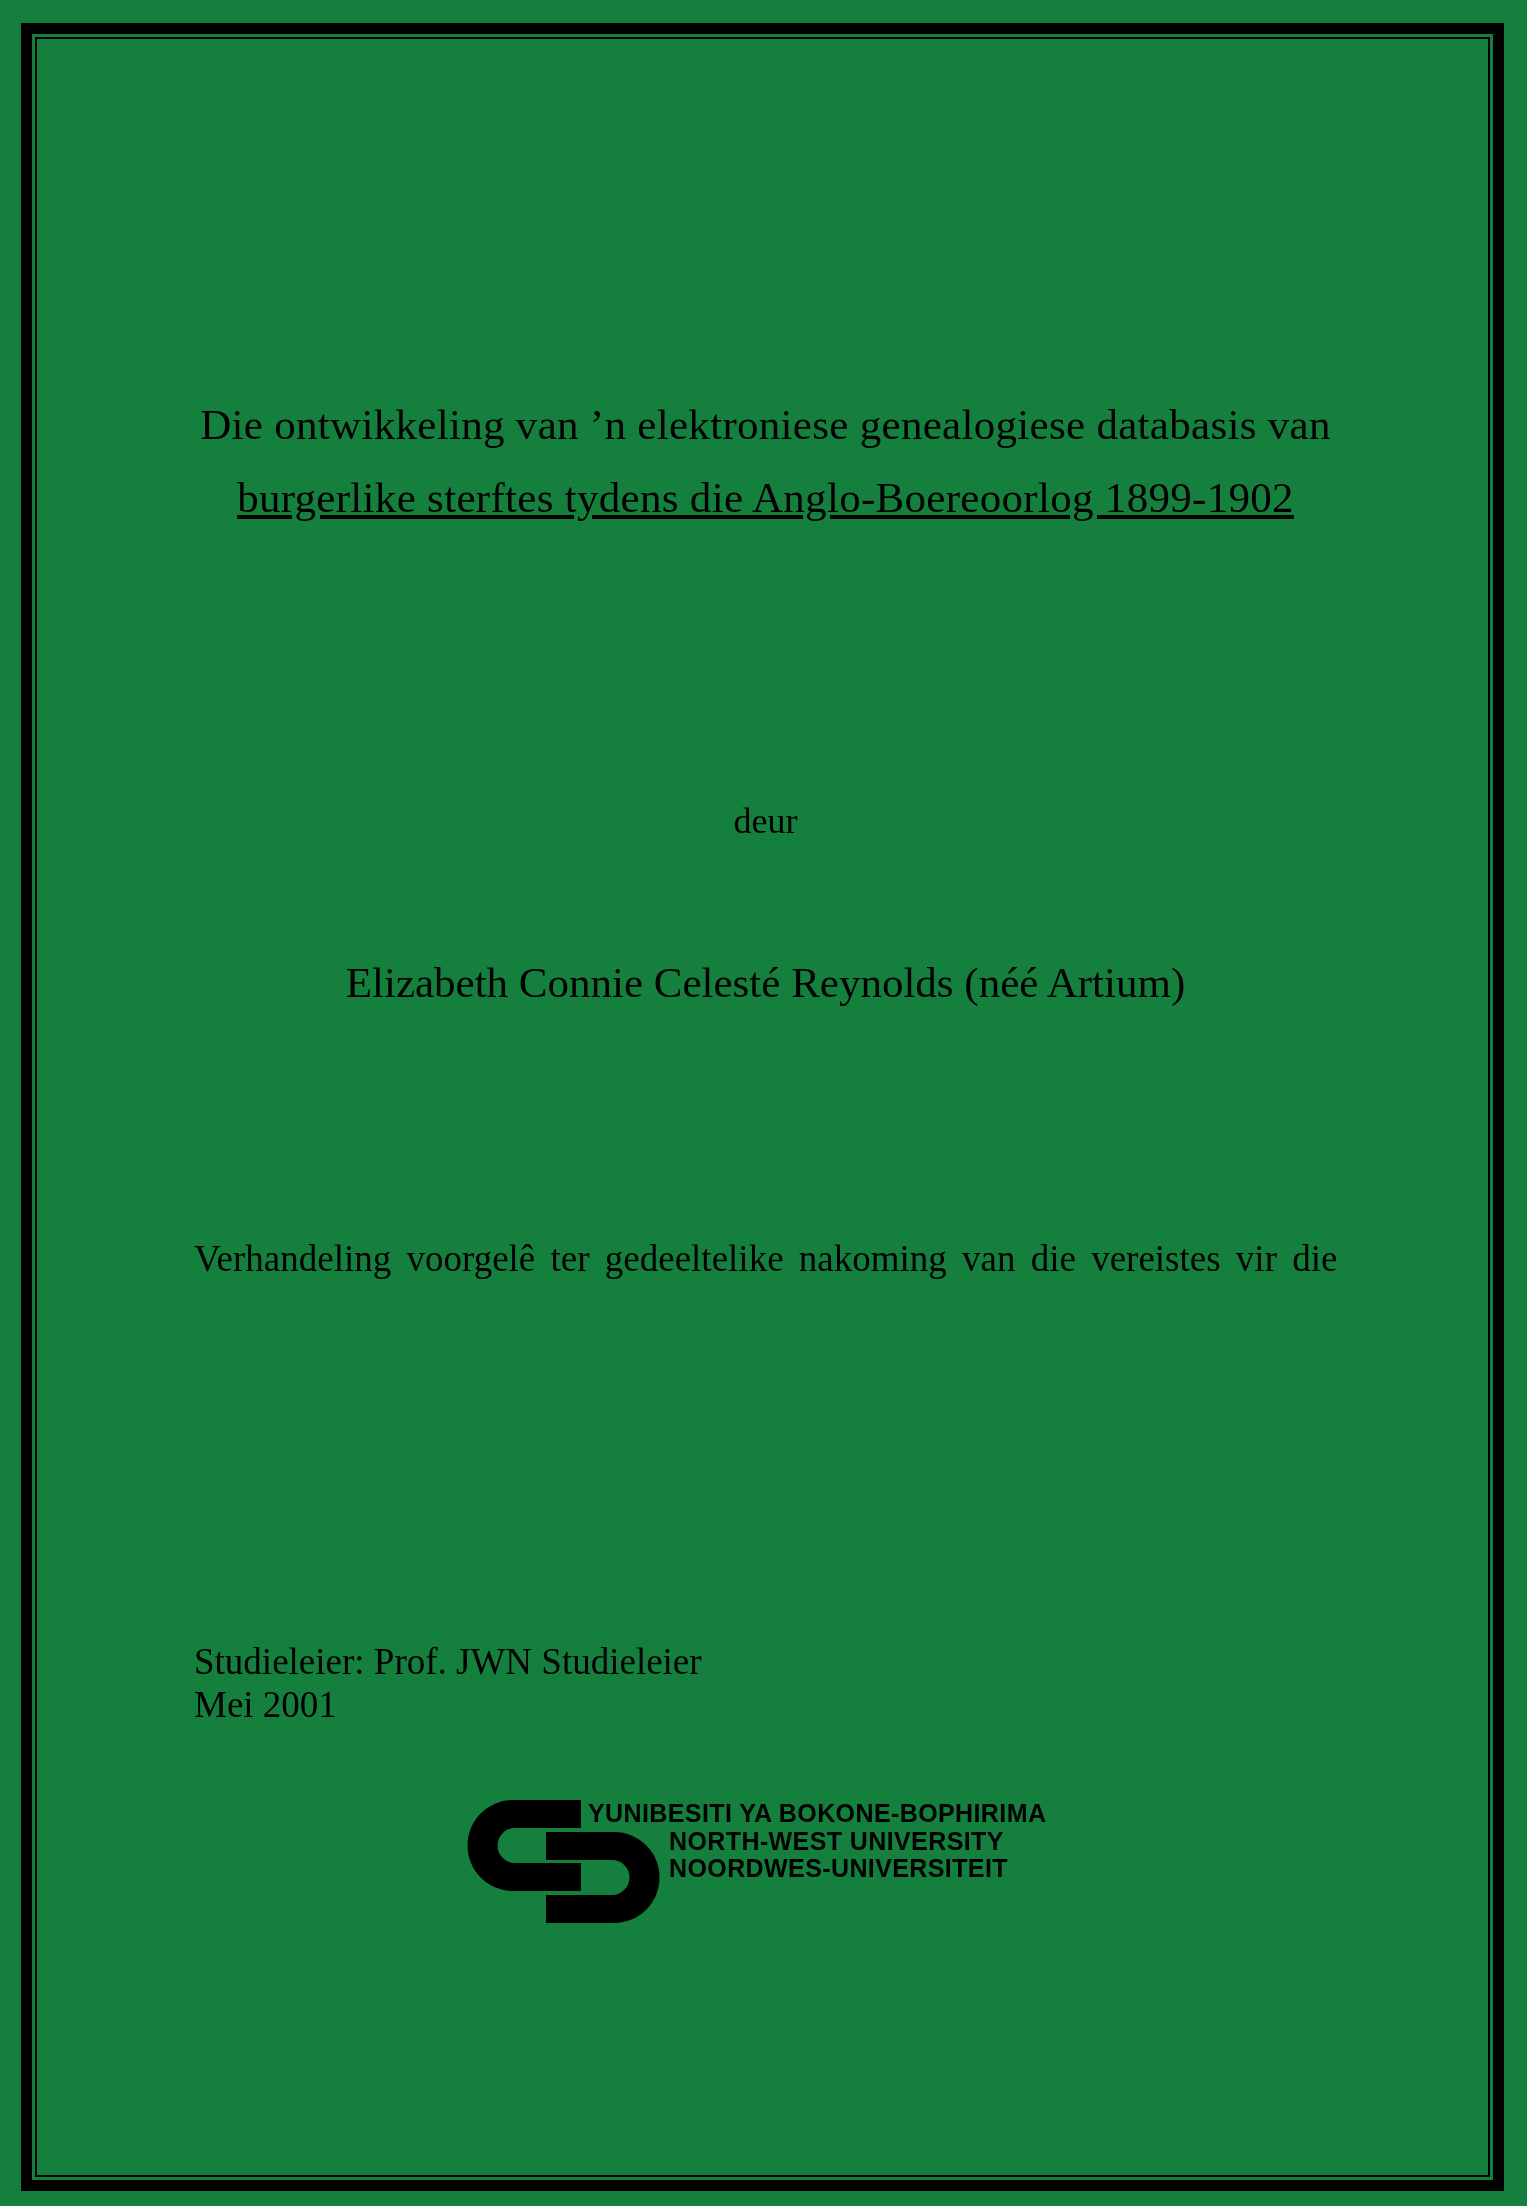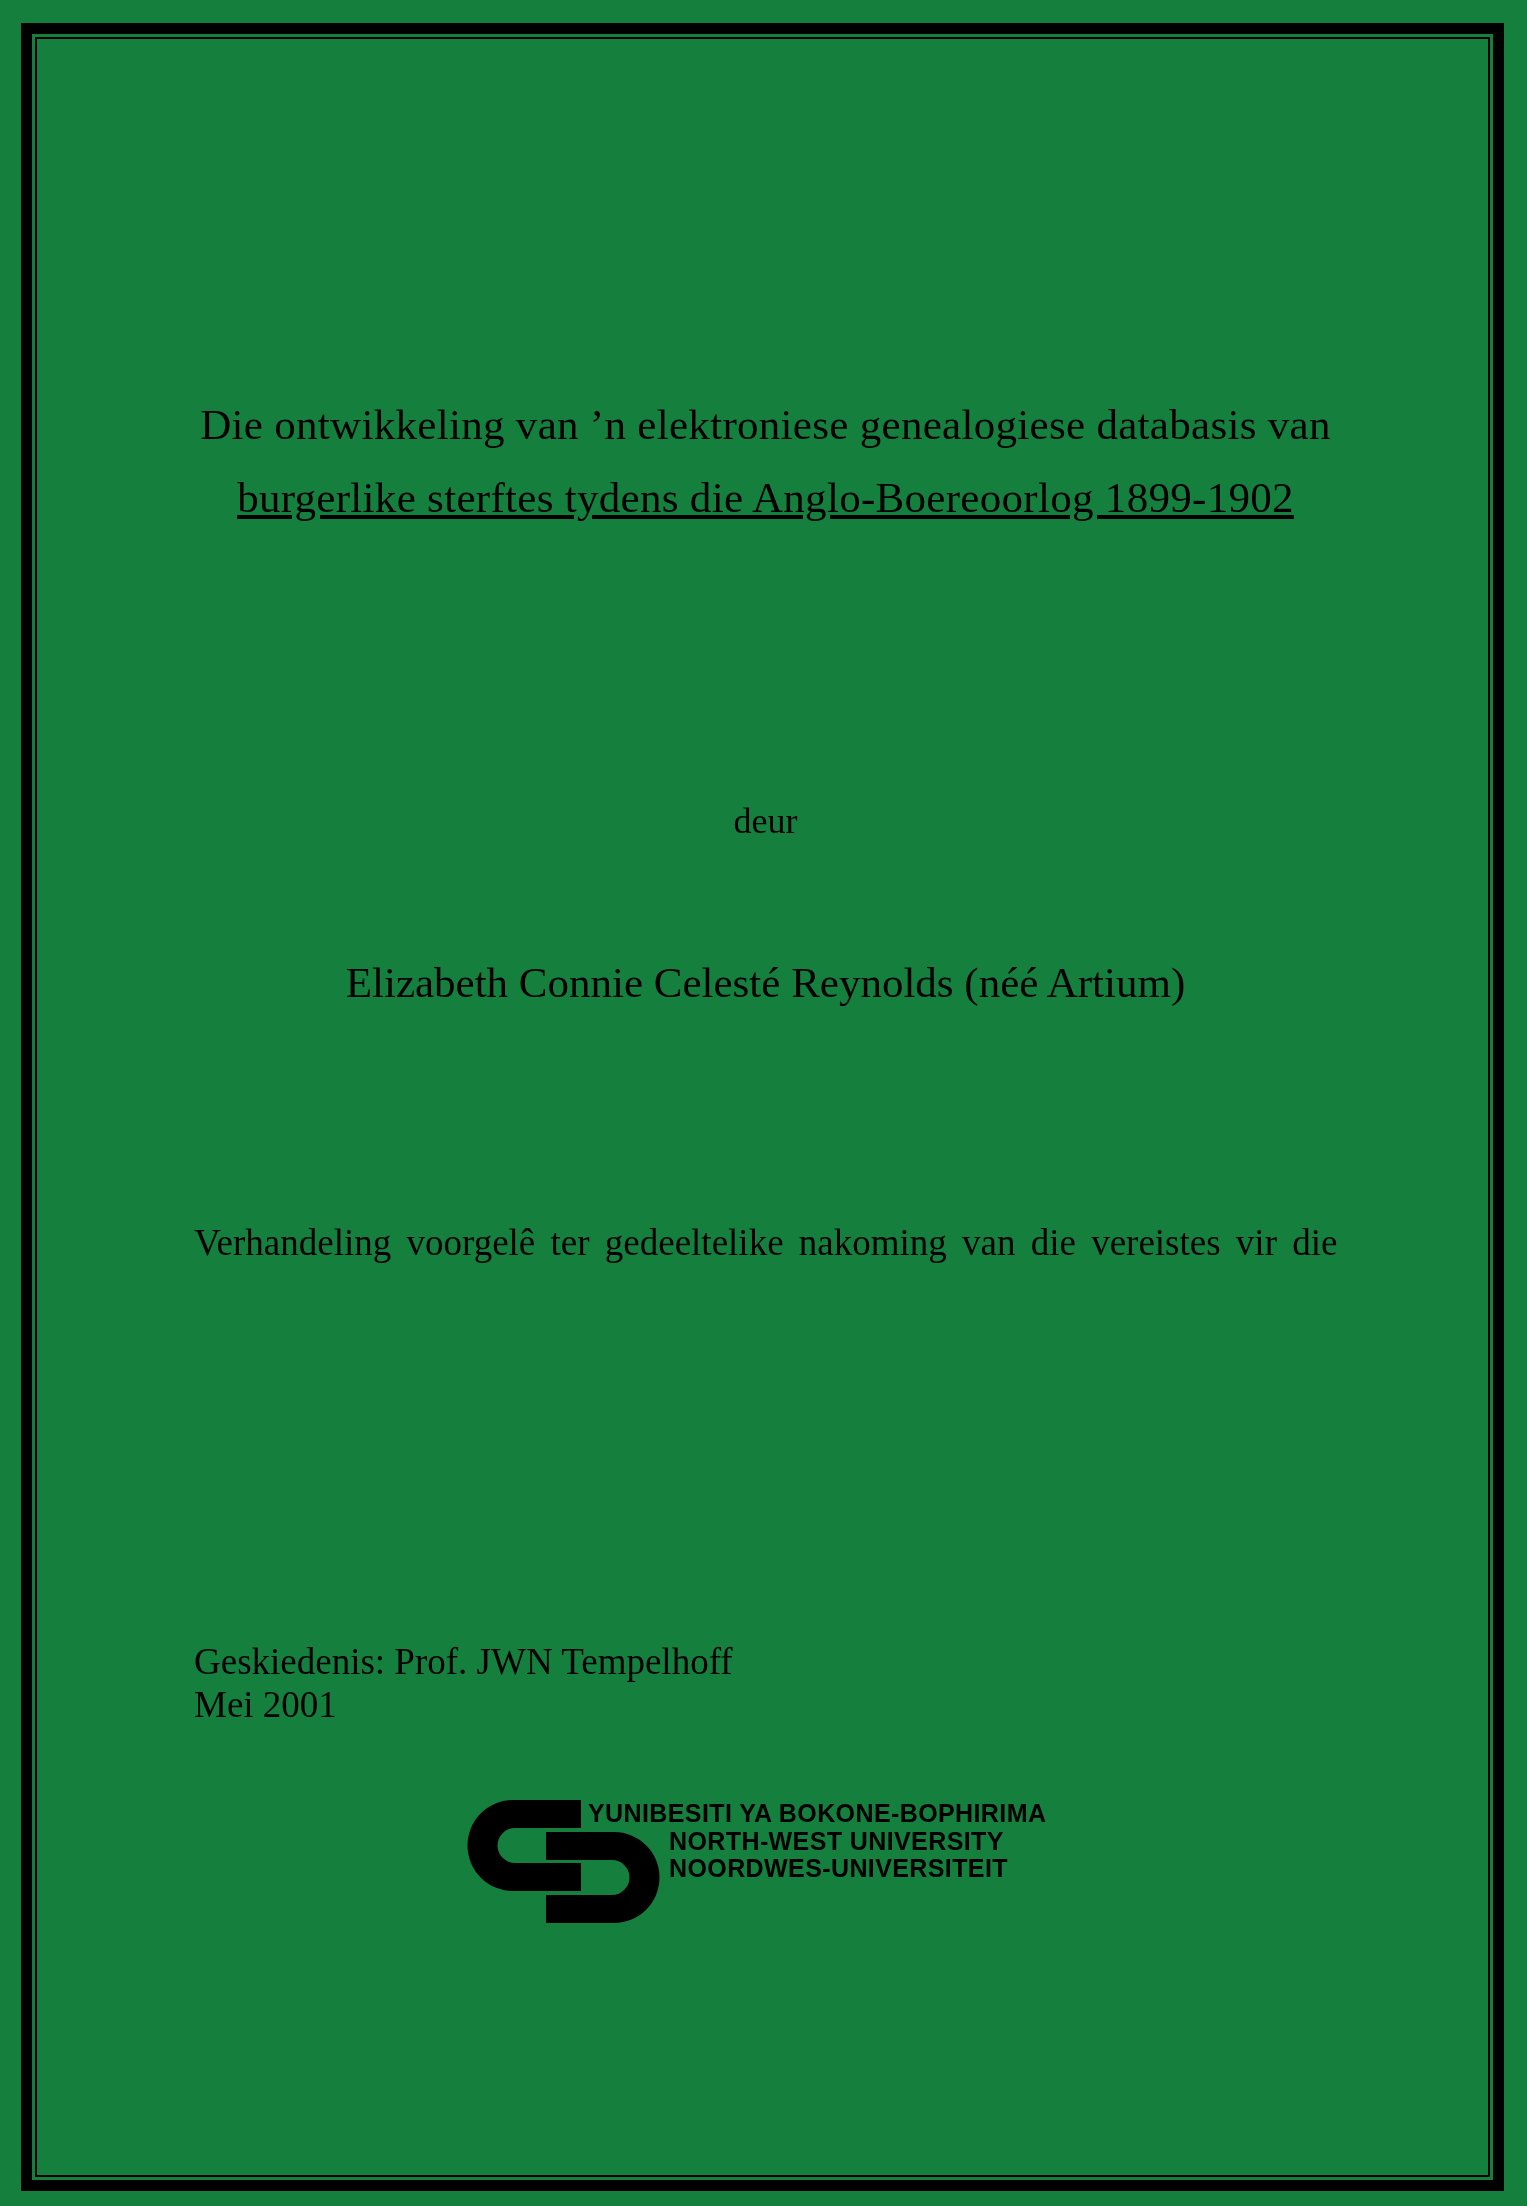--- a/index.html
+++ b/index.html
@@ -41,20 +41,21 @@
   .author{
     font-size:43px;
     line-height:49px;
     white-space:nowrap;
   }
   .statement{
     left:194px;width:1143px;
     font-size:37px;
     line-height:40px;
     text-align:left;
+    margin-top:16px;
   }
   .statement .justified{
     text-align:justify;
     text-align-last:justify;
     white-space:nowrap; 
   }
   
   .statement .justified{word-spacing:6px;}
   .statement .it{font-style:italic;}
   .supervisor-block{
@@ -97,21 +98,21 @@
 
   <div class="abs centered byline" style="top:800px;">deur</div>
 
   <div class="abs centered author" style="top:958px;">Elizabeth Connie Celesté Reynolds (néé Artium)</div>
 
   <div class="abs statement" style="top:1223px;">
     <div class="justified">Verhandeling voorgelê ter gedeeltelike nakoming van die vereistes vir die</div>
   </div>
 
   <div class="abs supervisor-block" style="top:1640px;">
-    <div>Geskiedenis: Prof. JWN Tempelhoff</div>
+    <div>Studieleier: Prof. JWN Studieleier</div>
     <div>Mei 2001</div>
   </div>
 
   <div class="logo">
     <svg width="193" height="123" viewBox="0 0 193 123" xmlns="http://www.w3.org/2000/svg" aria-hidden="true">
 
       <path fill="#000000" d="M 114 0 H 46 A 45.5 45.5 0 0 0 46 91 H 114 V 63 H 48 A 17.5 17.5 0 0 1 48 28 H 114 Z"></path>
 
       <path fill="#000000" transform="rotate(180 96.5 61.5)" d="M 114 0 H 46 A 45.5 45.5 0 0 0 46 91 H 114 V 63 H 48 A 17.5 17.5 0 0 1 48 28 H 114 Z"></path>
     </svg>

